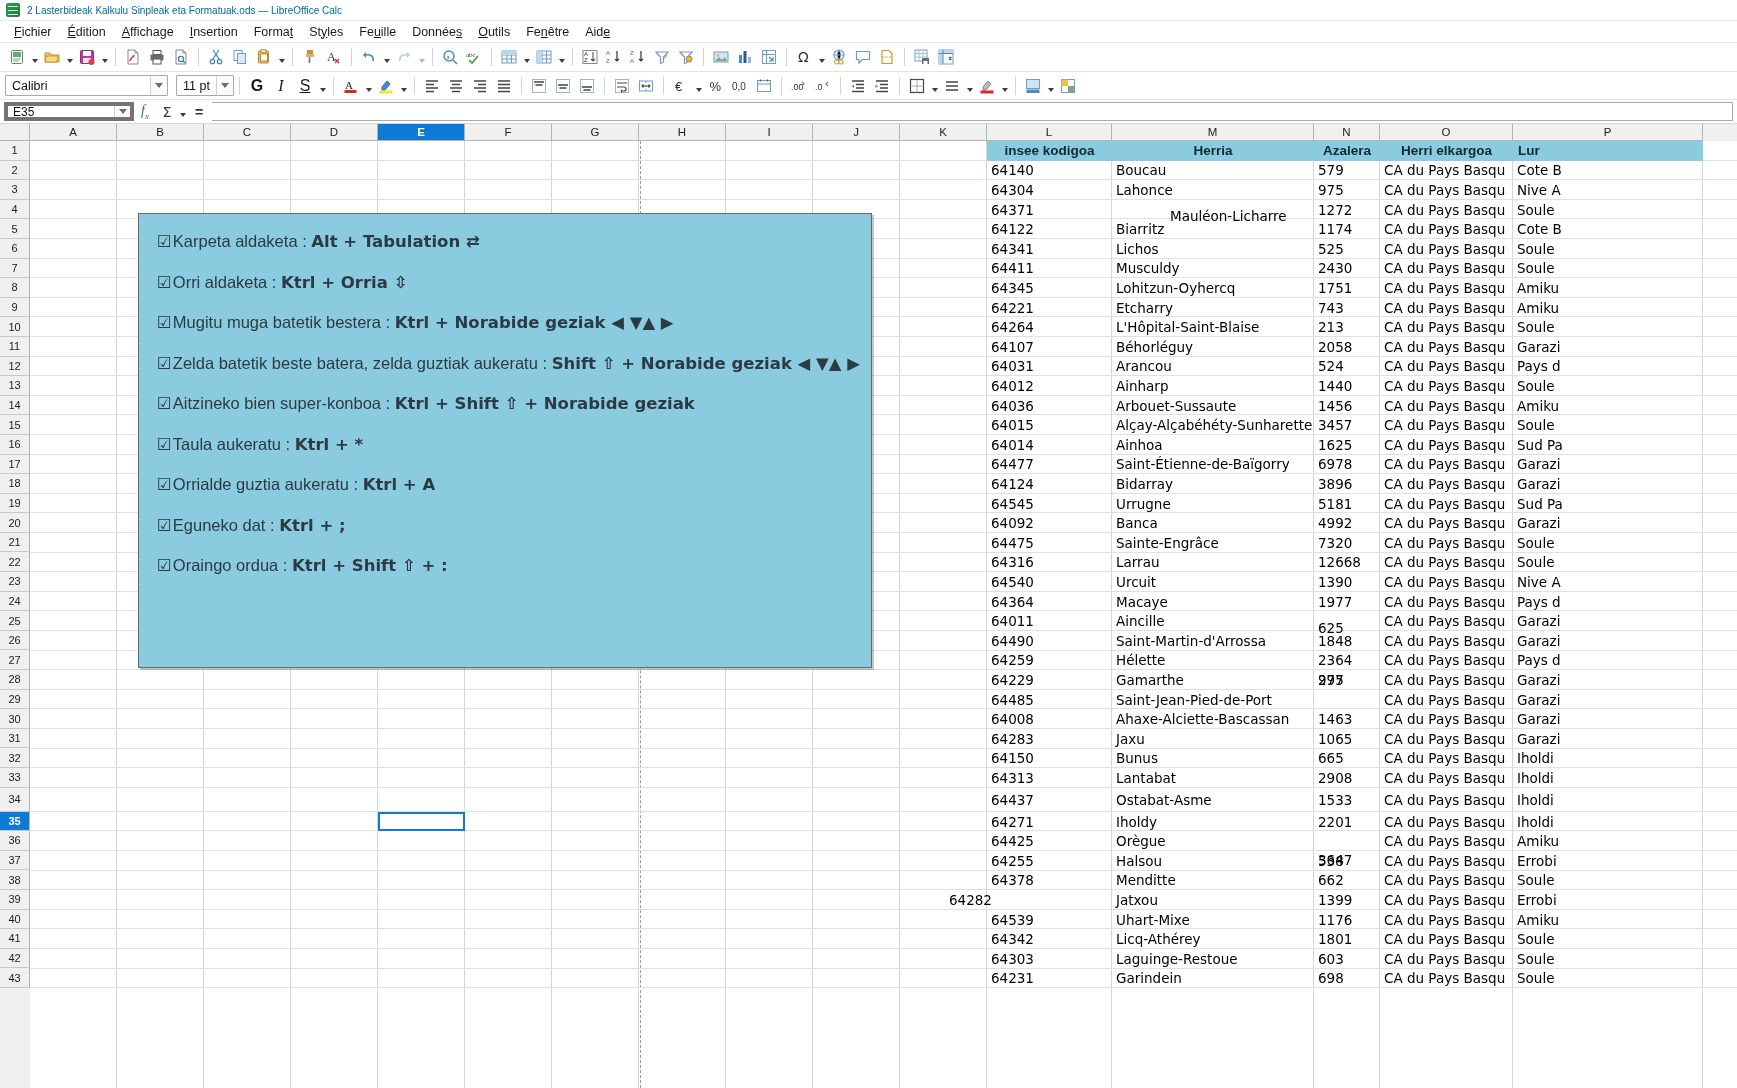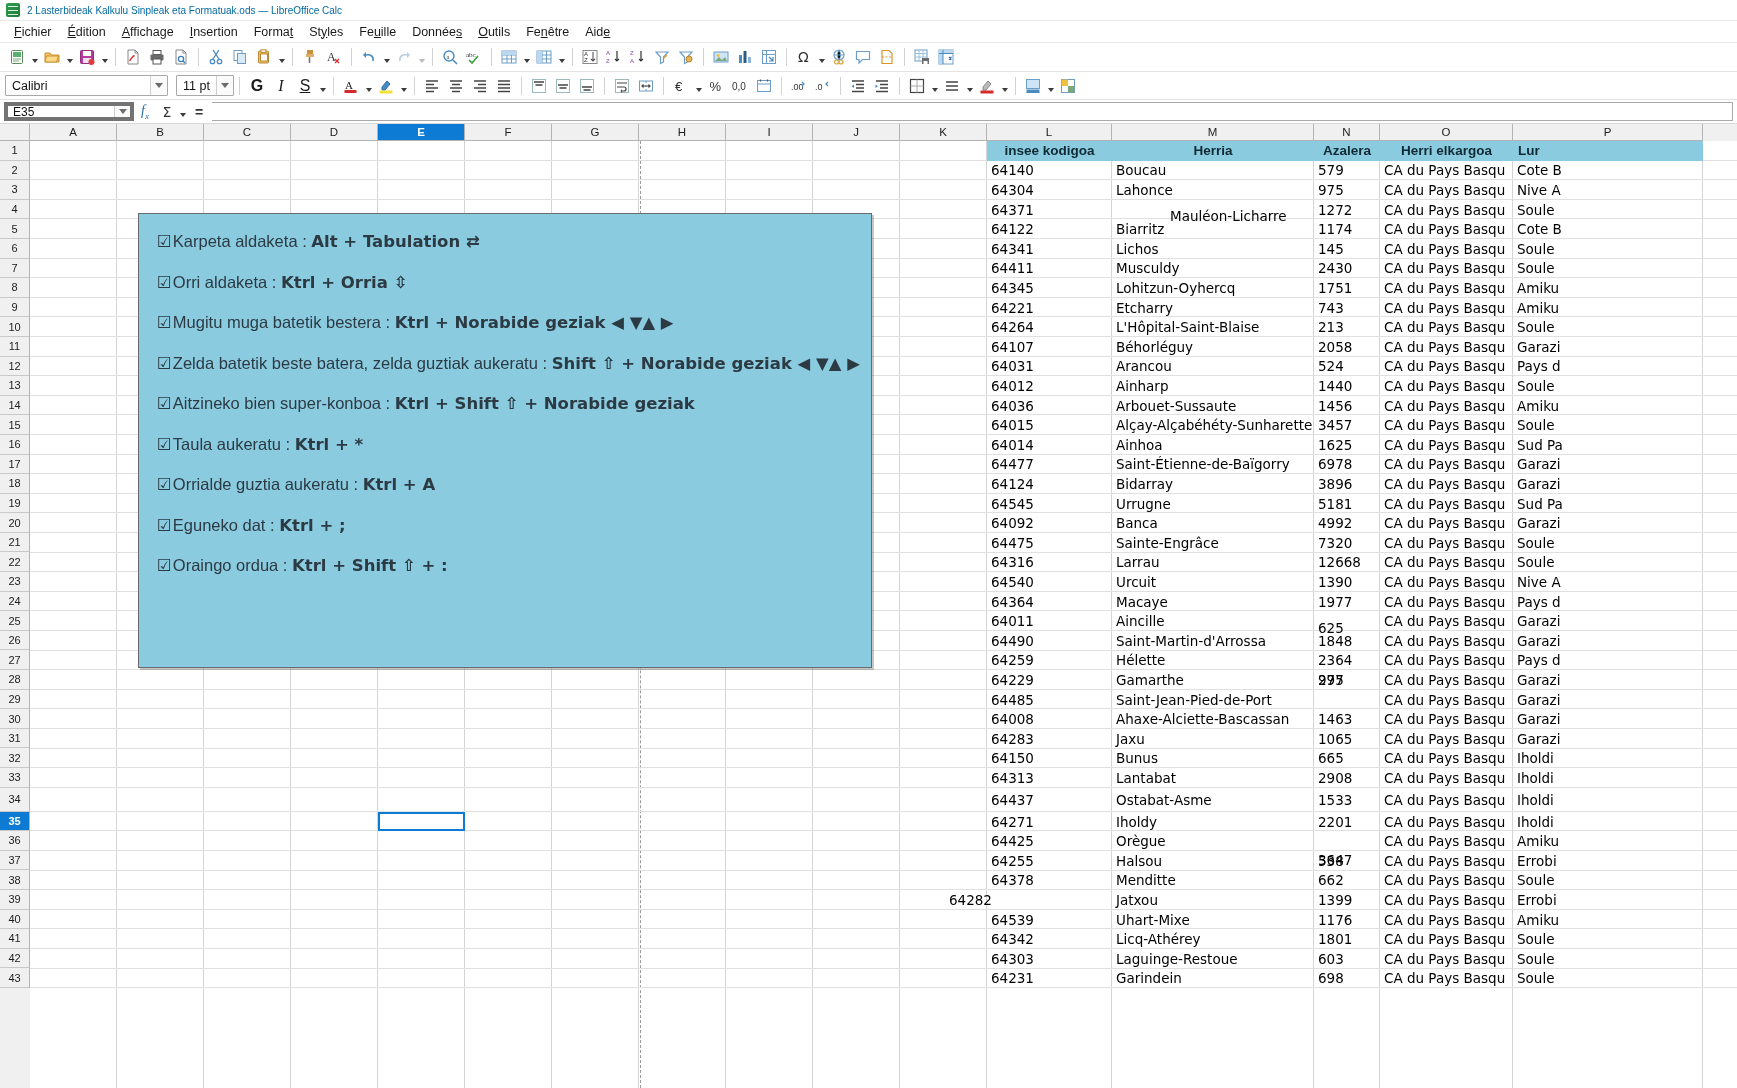--- a/index.html
+++ b/index.html
@@ -797,21 +797,21 @@
             <div class="cell" style="left: 1284px; top: 58.8px; width: 66px; height: 19.6px; padding-left: 4px;">1272</div>
             <div class="cell" style="left: 1350px; top: 58.8px; width: 133px; height: 19.6px; padding-left: 4px;">CA du Pays Basqu</div>
             <div class="cell" style="left: 1483px; top: 58.8px; width: 190px; height: 19.6px; padding-left: 4px;">Soule</div>
             <div class="cell" style="left: 957px; top: 78.4px; width: 125px; height: 19.6px; padding-left: 4px;">64122</div>
             <div class="cell" style="left: 1082px; top: 78.4px; width: 202px; height: 19.6px; padding-left: 4px;">Biarritz</div>
             <div class="cell" style="left: 1284px; top: 78.4px; width: 66px; height: 19.6px; padding-left: 4px;">1174</div>
             <div class="cell" style="left: 1350px; top: 78.4px; width: 133px; height: 19.6px; padding-left: 4px;">CA du Pays Basqu</div>
             <div class="cell" style="left: 1483px; top: 78.4px; width: 190px; height: 19.6px; padding-left: 4px;">Cote B</div>
             <div class="cell" style="left: 957px; top: 98px; width: 125px; height: 19.6px; padding-left: 4px;">64341</div>
             <div class="cell" style="left: 1082px; top: 98px; width: 202px; height: 19.6px; padding-left: 4px;">Lichos</div>
-            <div class="cell" style="left: 1284px; top: 98px; width: 66px; height: 19.6px; padding-left: 4px;">145</div>
+            <div class="cell" style="left: 1284px; top: 98px; width: 66px; height: 19.6px; padding-left: 4px;">525</div>
             <div class="cell" style="left: 1350px; top: 98px; width: 133px; height: 19.6px; padding-left: 4px;">CA du Pays Basqu</div>
             <div class="cell" style="left: 1483px; top: 98px; width: 190px; height: 19.6px; padding-left: 4px;">Soule</div>
             <div class="cell" style="left: 957px; top: 117.6px; width: 125px; height: 19.6px; padding-left: 4px;">64411</div>
             <div class="cell" style="left: 1082px; top: 117.6px; width: 202px; height: 19.6px; padding-left: 4px;">Musculdy</div>
             <div class="cell" style="left: 1284px; top: 117.6px; width: 66px; height: 19.6px; padding-left: 4px;">2430</div>
             <div class="cell" style="left: 1350px; top: 117.6px; width: 133px; height: 19.6px; padding-left: 4px;">CA du Pays Basqu</div>
             <div class="cell" style="left: 1483px; top: 117.6px; width: 190px; height: 19.6px; padding-left: 4px;">Soule</div>
             <div class="cell" style="left: 957px; top: 137.2px; width: 125px; height: 19.6px; padding-left: 4px;">64345</div>
             <div class="cell" style="left: 1082px; top: 137.2px; width: 202px; height: 19.6px; padding-left: 4px;">Lohitzun-Oyhercq</div>
             <div class="cell" style="left: 1284px; top: 137.2px; width: 66px; height: 19.6px; padding-left: 4px;">1751</div>

